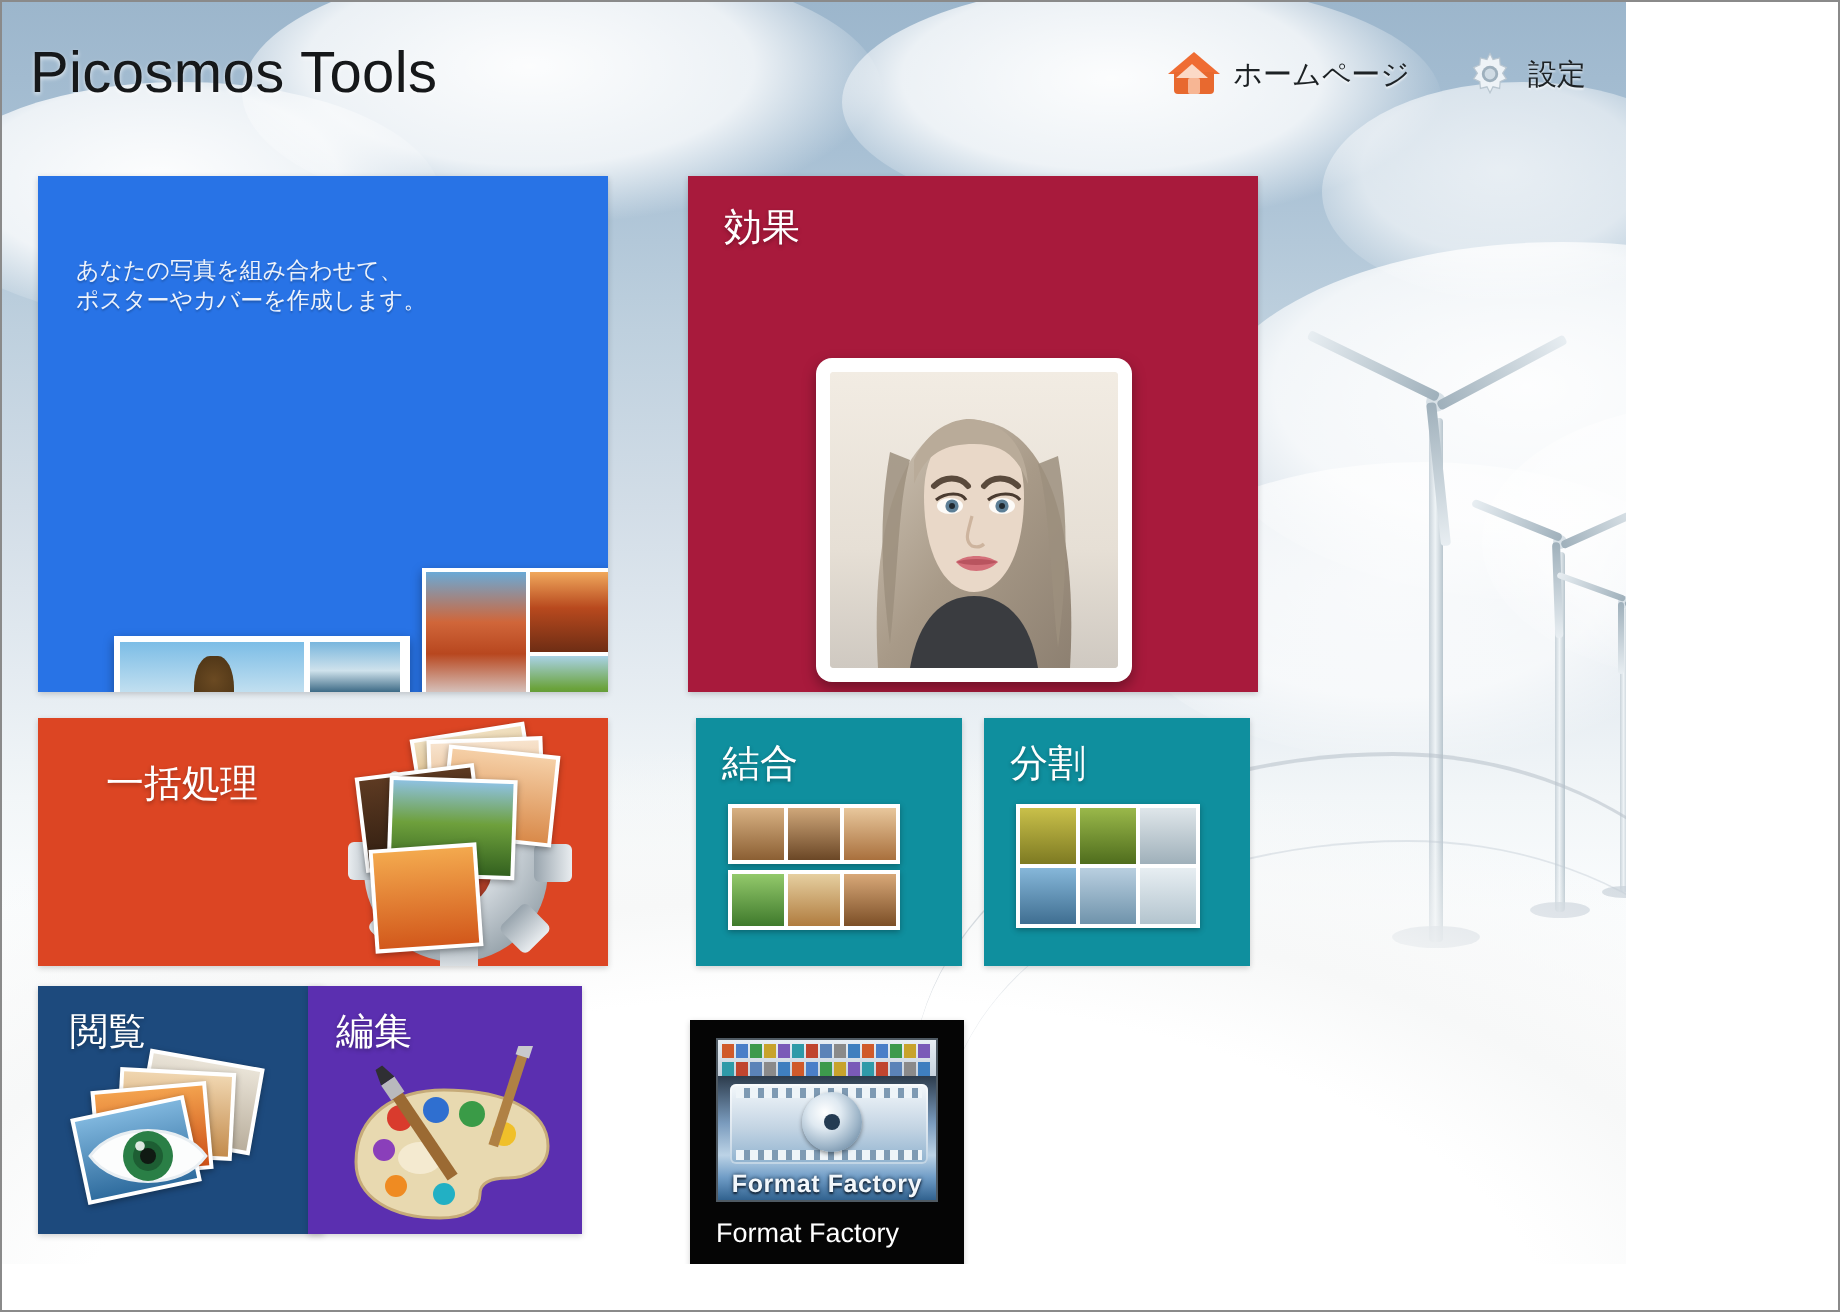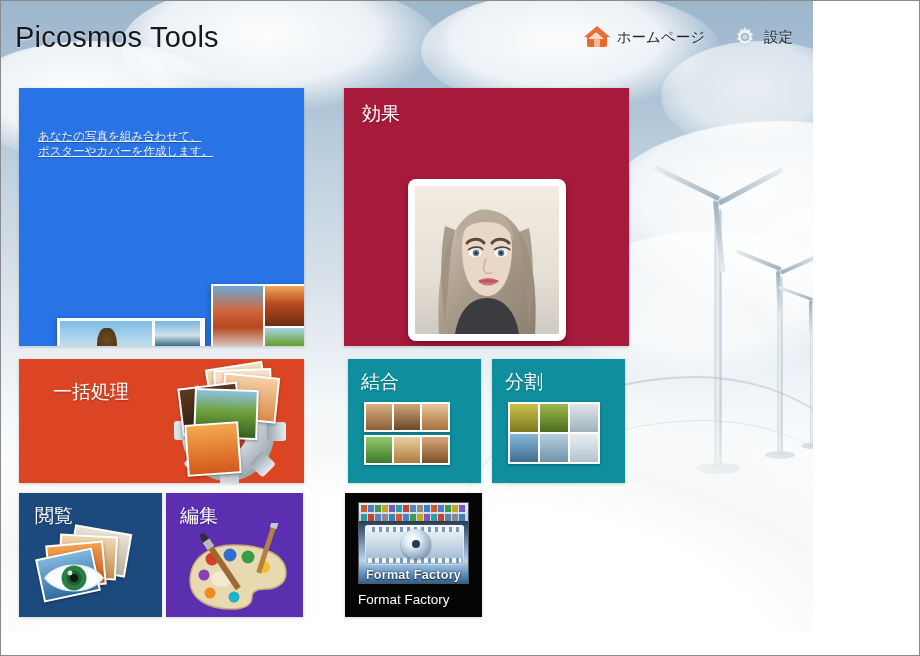--- a/index.html
+++ b/index.html
@@ -175,42 +175,42 @@
   .tile-desc {
     position: absolute; color: #eef3fb;
     font-size: 11.5px; line-height: 15px;
     text-shadow: 0 1px 1px rgba(0,0,0,.22);
     white-space: pre-line;
   }
 
   
   #tile-page-design { left: 18px; top: 87px; width: 285px; height: 258px; background: #2873e6; }
   #tile-page-design .tile-title { left: 18px; top: 13px; }
-  #tile-page-design .tile-desc  { left: 19px; top: 41px; text-decoration: underline; }
+  #tile-page-design .tile-desc  { left: 19px; top: 41px; }
 
   
   #tile-effects { left: 343px; top: 87px; width: 285px; height: 258px; background: #a81a3c; }
   #tile-effects .tile-title { left: 18px; top: 13px; }
   #tile-effects .tile-desc  { left: 19px; top: 41px; }
 
   
   #tile-batch { left: 18px; top: 358px; width: 285px; height: 124px; background: #dc4523; }
   #tile-batch .tile-title { left: 34px; top: 20px; font-family: Liberation Mono, monospace; }
   #tile-batch .tile-desc  { left: 35px; top: 38px; }
 
   
   #tile-combine { left: 347px; top: 358px; width: 133px; height: 124px; background: #0f8f9e; }
   #tile-combine .tile-title { left: 13px; top: 10px; }
   #tile-split   { left: 491px; top: 358px; width: 133px; height: 124px; background: #0f8f9e; }
   #tile-split .tile-title { left: 13px; top: 10px; }
 
   
   #tile-browse { left: 18px; top: 492px; width: 143px; height: 124px; background: #1d4a7d; }
   #tile-browse .tile-title { left: 16px; top: 10px; }
-  #tile-edit   { left: 165px; top: 492px; width: 137px; height: 124px; background: #5b2fb0; }
+  #tile-edit   { left: 153px; top: 492px; width: 137px; height: 124px; background: #5b2fb0; }
   #tile-edit .tile-title { left: 14px; top: 10px; }
 
   
   #tile-format { left: 344px; top: 492px; width: 137px; height: 124px; background: #050505; }
   #ff-thumb {
     position: absolute; left: 13px; top: 9px; width: 111px; height: 82px;
     border: 1px solid #4f5a63;
     background: linear-gradient(to bottom, #1a1f26 0%, #2b3a4a 22%, #7a9bbd 52%, #bcd3e6 72%, #6f9cc6 86%, #31628f 100%);
     overflow: hidden;
   }
@@ -574,21 +574,21 @@
           </g>
           <g transform="rotate(18 78 44)">
             <rect x="76" y="2" width="5" height="48" fill="#b08144"></rect>
             <rect x="75" y="-6" width="7" height="9" fill="#c9c9cd"></rect>
             <path d="M75 -6 L82 -6 L80 -13 L77 -13 Z" fill="#d93b2d"></path>
           </g>
         </svg>
       </div>
     </div>
 
-    <div class="tile" id="tile-format" style="background: rgb(5, 5, 5);">
+    <div class="tile" id="tile-format" style="background: rgb(5, 5, 5); margin-top: 17px;">
       <div id="ff-thumb">
         <div id="ff-toolbar">
             <i style="background: rgb(208, 90, 42);"></i>
             <i style="background: rgb(74, 127, 200);"></i>
             <i style="background: rgb(61, 154, 76);"></i>
             <i style="background: rgb(200, 163, 44);"></i>
             <i style="background: rgb(122, 90, 184);"></i>
             <i style="background: rgb(47, 154, 168);"></i>
             <i style="background: rgb(192, 69, 47);"></i>
             <i style="background: rgb(91, 131, 184);"></i>

